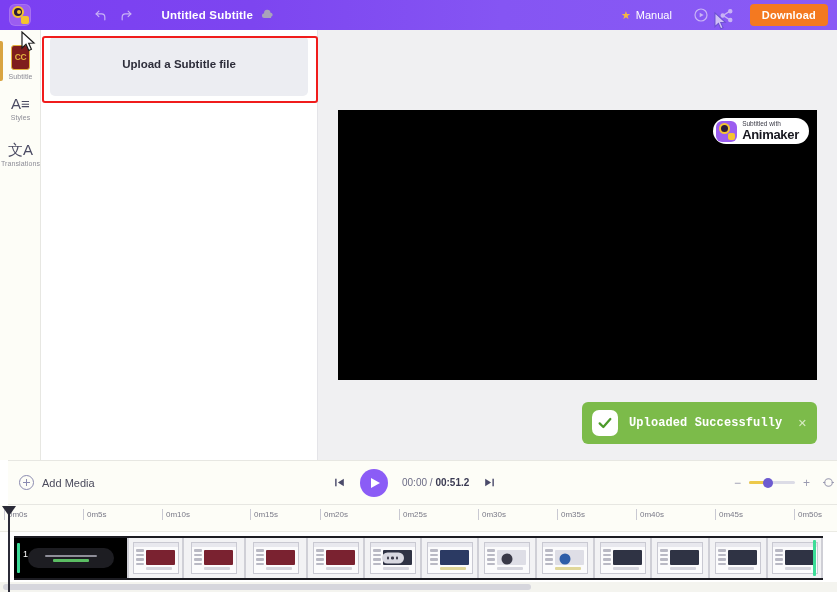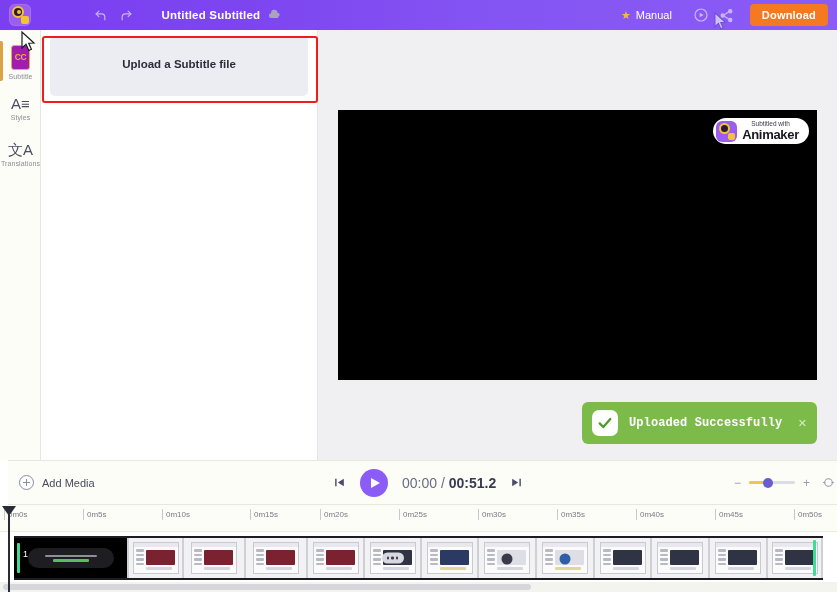--- a/index.html
+++ b/index.html
@@ -72,21 +72,21 @@
     align-items: center; justify-content: center; gap: 3px; position: relative;
   }
   .rail-item:nth-child(1) { margin-top: 9px; }
   .rail-item .ri-label { font-size: 7px; color: #8c8c96; letter-spacing: .1px; }
   .rail-item.active::before {
     content: ""; position: absolute; left: 0; top: 2px; width: 3px; height: 40px;
     background: #d9a441; border-radius: 0 2px 2px 0;
   }
   .cc-box {
     width: 19px; height: 25px; border: 1.6px solid #e3b33f; border-radius: 3px;
-    background: #a21caf; display: flex; align-items: center; justify-content: center;
+    background: #7f1d1d; display: flex; align-items: center; justify-content: center;
     font-size: 8.5px; font-weight: bold; color: #e3b33f; letter-spacing: -.5px;
   }
   .rail-glyph { font-size: 15px; color: #4b4b63; line-height: 1; }
 
   
   .opt-panel {
     position: absolute; left: 41px; top: 30px; width: 277px; height: 430px;
     background: #ffffff; border-right: 1px solid #e4e4e8;
     padding: 6px 9px 0 9px;
   }
@@ -102,21 +102,20 @@
   .opt-sub { font-size: 9.5px; color: #6b6b7b; }
   .sel-ring {
     position: absolute; left: 42px; top: 36px; width: 276px; height: 67px;
     border: 2.5px solid #f01c1c; border-radius: 3px; pointer-events: none;
   }
 
   
   .stage {
     position: absolute; left: 318px; top: 30px; width: 519px; height: 430px;
     background: #f0f0f2;
-    text-align: center;
   }
   .video {
     position: absolute; left: 20px; top: 80px; width: 479px; height: 270px;
     background: #000000;
   }
   .watermark {
     position: absolute; right: 8px; top: 8px; height: 26px;
     background: #ffffff; border-radius: 13px; display: flex; align-items: center;
     gap: 5px; padding: 2px 10px 2px 3px;
   }
@@ -171,21 +170,21 @@
   .skip { color: #4a4a6a; display: flex; }
   .play-btn {
     width: 28px; height: 28px; border-radius: 50%; background: #8b5cf6;
     display: flex; align-items: center; justify-content: center;
   }
   .play-btn .tri {
     width: 0; height: 0; border-left: 9px solid #ffffff;
     border-top: 5.5px solid transparent; border-bottom: 5.5px solid transparent;
     margin-left: 2px;
   }
-  .timecode { font-size: 14px; color: #6b6b85; white-space: nowrap; }
+  .timecode { font-size: 10px; color: #6b6b85; white-space: nowrap; }
   .timecode b { color: #3a3a52; }
   .zoom-ctrls {
     position: absolute; right: 10px; display: flex; align-items: center; gap: 8px;
   }
   .zm-sign { color: #9a9ab0; font-size: 12px; line-height: 1; }
   .zm-track {
     width: 46px; height: 3px; border-radius: 2px; background: #dcdce6; position: relative;
   }
   .zm-fill { position: absolute; left: 0; top: 0; height: 3px; width: 18px;
     background: #edc94a; border-radius: 2px; }
@@ -296,21 +295,21 @@
       </svg>
     </div>
     <div class="hicon">
       <svg width="13" height="13" viewBox="0 0 24 24" fill="none" stroke="currentColor" stroke-width="2.2" stroke-linecap="round" stroke-linejoin="round">
         <polyline points="15 14 20 9 15 4"></polyline>
           <path d="M4 20v-5a6 6 0 0 1 6-6h10"></path>
       </svg>
     </div>
   </div>
   <div class="doc-title">
-    <span>Untitled Subtitled</span>
+    <span>Untitled Subtitle</span>
     <span class="cloud-ico">
       <svg width="14" height="14" viewBox="0 0 24 24" fill="currentColor">
         <path d="M19 15a3.5 3.5 0 0 0-1-6.9A5.5 5.5 0 0 0 7 9a4 4 0 0 0 .5 8H19z"></path>
       </svg>
     </span>
   </div>
   <div class="header-right">
     <div class="upgrade">
       <span class="star">★</span>
       <span>Manual</span>

